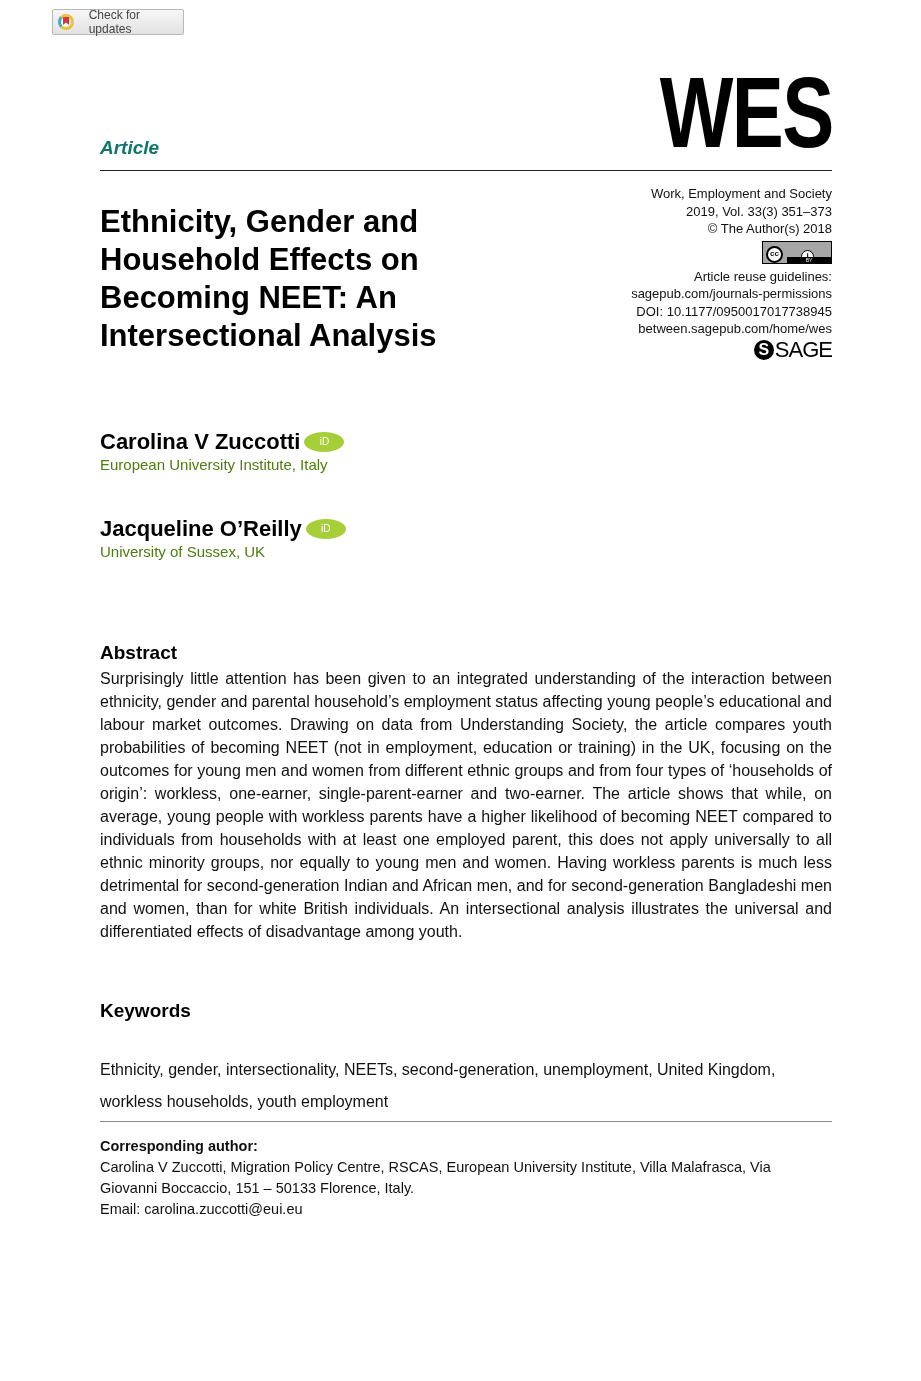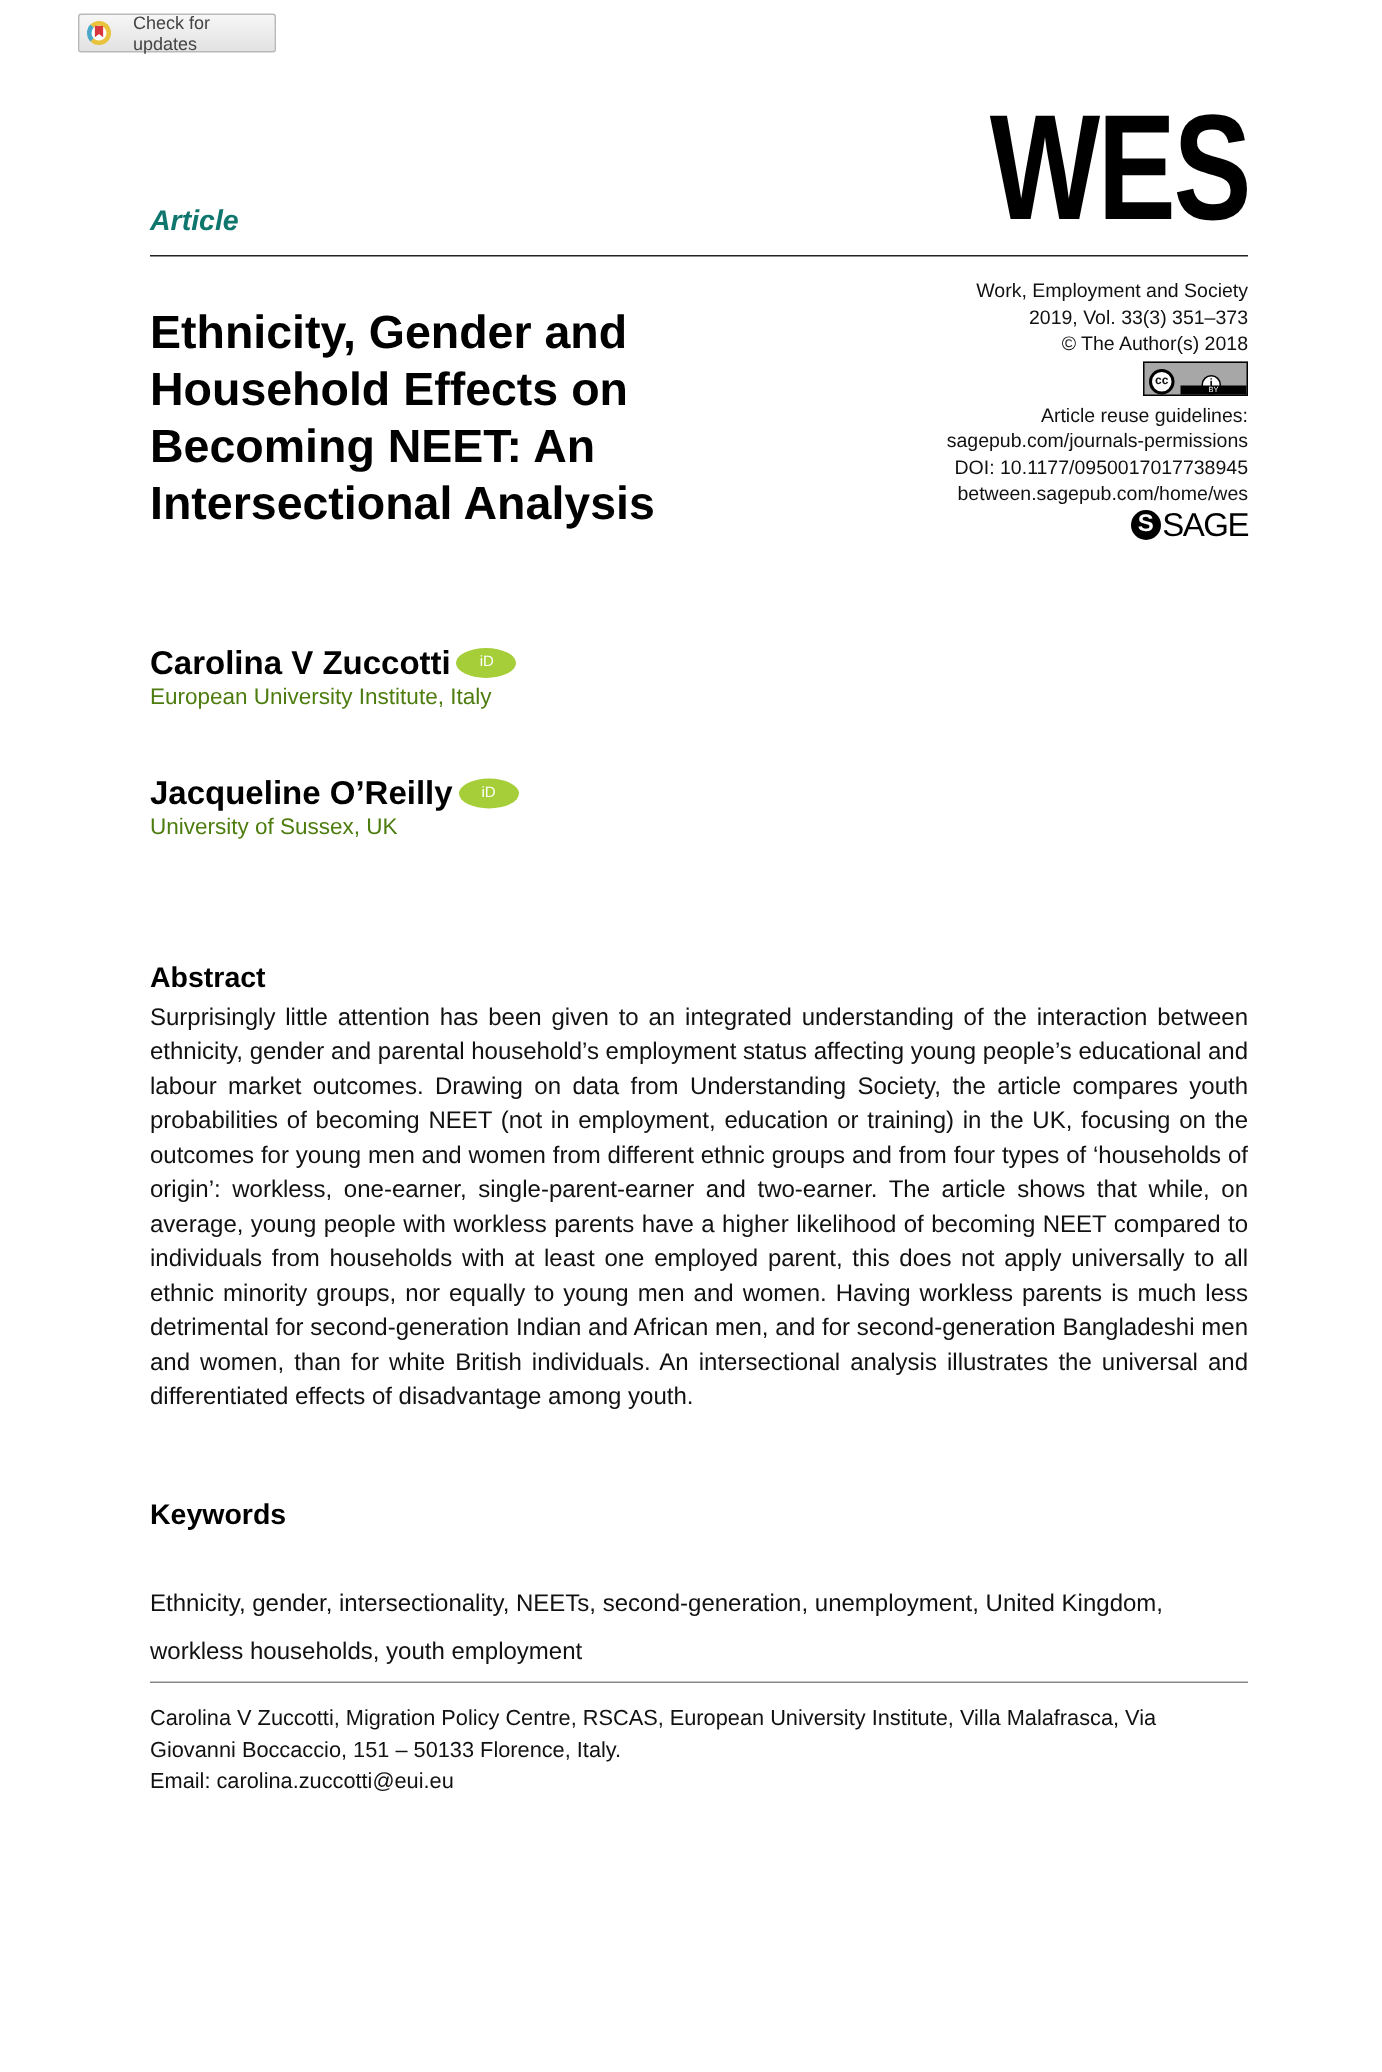--- a/index.html
+++ b/index.html
@@ -88,16 +88,17 @@
 </div>
 
 <h2 class="section-heading" style="top:642px;">Abstract</h2>
 <p class="abstract-body">Surprisingly little attention has been given to an integrated understanding of the interaction between ethnicity, gender and parental household’s employment status affecting young people’s educational and labour market outcomes. Drawing on data from Understanding Society, the article compares youth probabilities of becoming NEET (not in employment, education or training) in the UK, focusing on the outcomes for young men and women from different ethnic groups and from four types of ‘households of origin’: workless, one-earner, single-parent-earner and two-earner. The article shows that while, on average,  young people with workless parents have a higher likelihood of becoming NEET compared to individuals from households with at least one employed parent, this does not apply universally to all ethnic minority groups, nor equally to young men and women. Having workless parents is much less detrimental for second-generation Indian and African men, and for second-generation Bangladeshi men and women, than for white British individuals. An intersectional analysis illustrates the universal and differentiated effects of disadvantage among youth.</p>
 
 <h2 class="section-heading" style="top:1000px;">Keywords</h2>
 <p class="keywords-body">Ethnicity, gender, intersectionality, NEETs, second-generation, unemployment, United Kingdom, workless households, youth employment</p>
 
 <div class="bottom-rule"></div>
 <div class="corr">
+  <div class="corr-heading">Corresponding author:</div>
   <div>Carolina V Zuccotti, Migration Policy Centre, RSCAS, European University Institute, Villa Malafrasca, Via</div>
   <div>Giovanni Boccaccio, 151 – 50133 Florence, Italy.</div>
   <div><span>Email:</span> <span>carolina.zuccotti@eui.eu</span></div>
 </div>
 
 </body></html>

